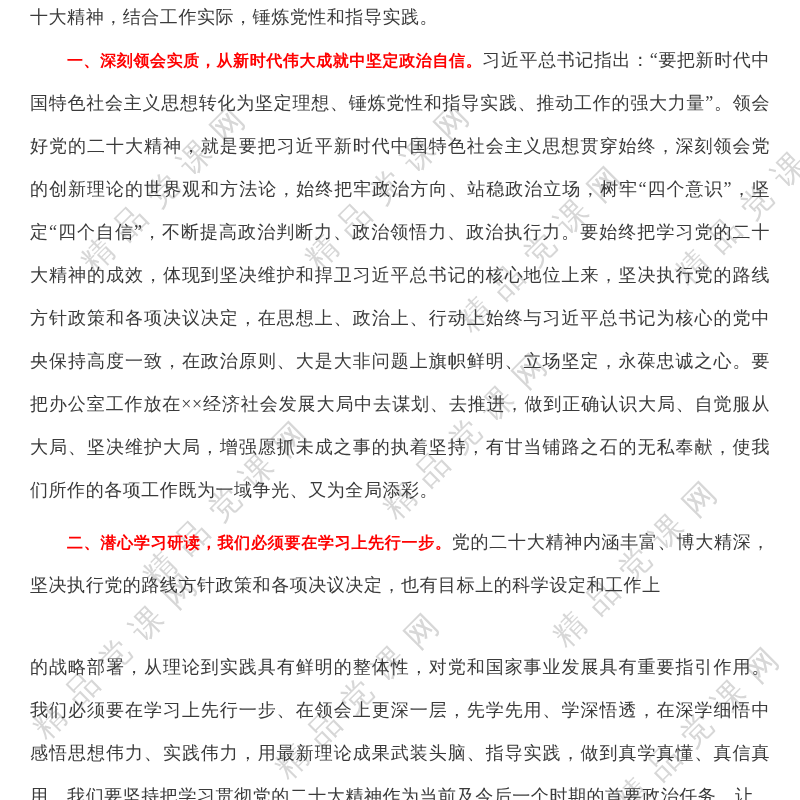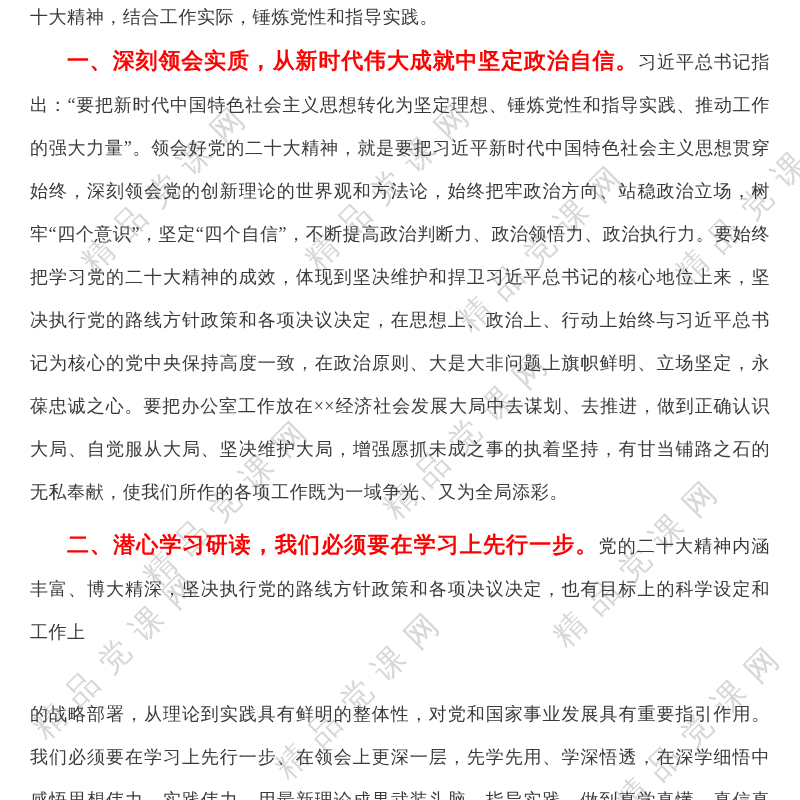--- a/index.html
+++ b/index.html
@@ -54,21 +54,21 @@
     letter-spacing: 0.55px;
     color: #3a3a3a;
     text-align: justify;
     text-justify: inter-character;
     word-break: break-all;
   }
   .indent { text-indent: 37px; }
   .red {
     color: #fe0101;
     font-weight: bold;
-    font-size: 22px;
+    font-size: 16px;
     font-family: "Liberation Sans", sans-serif;
   }
   .s2a { margin-top: 9px; }
   .s2b { margin-top: 39px; }
 </style>
 </head>
 <body>
 
 <div class="page">
 

